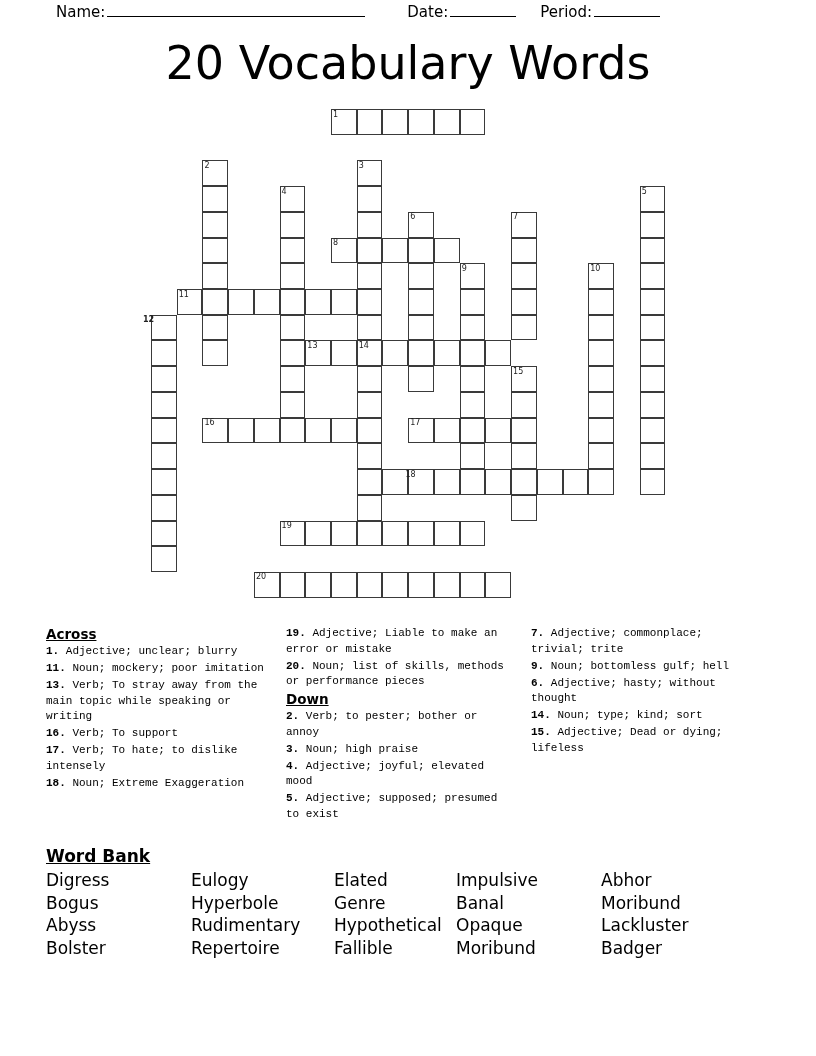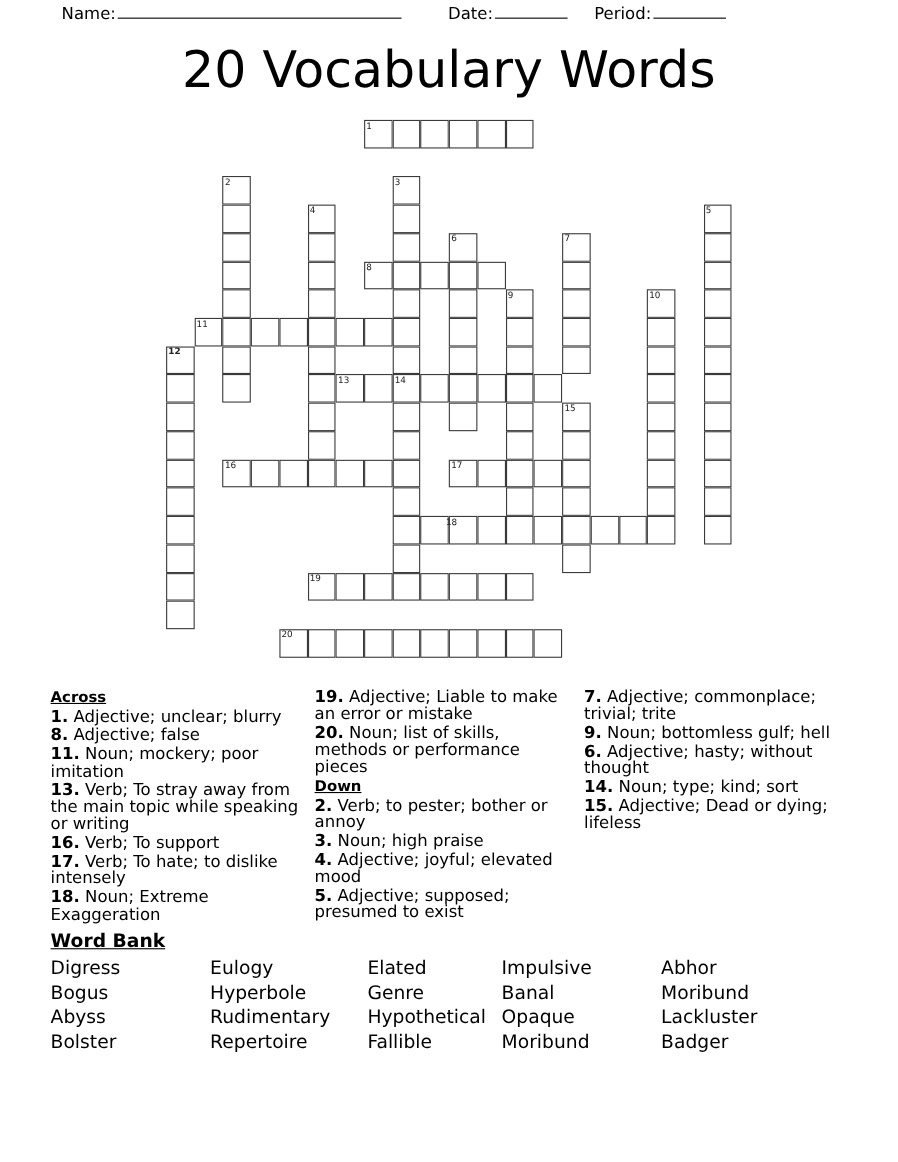--- a/index.html
+++ b/index.html
@@ -99,23 +99,24 @@
   .clue-col.col2 { width: 245px; }
   .clue-col.col3 { width: 245px; }
   .clue-head {
     font-size: 13.5px;
     font-weight: bold;
     text-decoration: underline;
     line-height: 17px;
     margin: 0 0 1px 0;
   }
   .clue {
-    font-size: 15px;
+    font-size: 11px;
     line-height: 15.5px;
     margin: 0 0 1.5px 0;
+    font-family: Liberation Mono, monospace;
   }
   .clue b { font-weight: bold; }
 
   
   .wordbank {
     position: absolute;
     left: 46px;
     top: 845px;
     width: 730px;
   }
@@ -300,36 +301,35 @@
     <span class="cw-num" style="left: 204.44px; top: 161.94px;">2</span>
     <span class="cw-num" style="left: 358.76px; top: 161.94px;">3</span>
     <span class="cw-num" style="left: 281.6px; top: 187.66px;">4</span>
     <span class="cw-num" style="left: 641.68px; top: 187.66px;">5</span>
     <span class="cw-num" style="left: 410.2px; top: 213.38px;">6</span>
     <span class="cw-num" style="left: 513.08px; top: 213.38px;">7</span>
     <span class="cw-num" style="left: 333.04px; top: 239.1px;">8</span>
     <span class="cw-num" style="left: 461.64px; top: 264.82px;">9</span>
     <span class="cw-num" style="left: 590.24px; top: 264.82px;">10</span>
     <span class="cw-num" style="left: 178.72px; top: 290.54px;">11</span>
-    <span class="cw-num" style="left: 153px; top: 316.26px; font-weight: bold;">12</span>
+    <span class="cw-num" style="left: 143px; top: 316.26px; font-weight: bold;">12</span>
     <span class="cw-num" style="left: 307.32px; top: 341.98px;">13</span>
     <span class="cw-num" style="left: 358.76px; top: 341.98px;">14</span>
     <span class="cw-num" style="left: 513.08px; top: 367.7px;">15</span>
     <span class="cw-num" style="left: 204.44px; top: 419.14px;">16</span>
     <span class="cw-num" style="left: 410.2px; top: 419.14px;">17</span>
     <span class="cw-num" style="left: 384.48px; top: 470.58px; margin-left: 21px;">18</span>
     <span class="cw-num" style="left: 281.6px; top: 522.02px;">19</span>
     <span class="cw-num" style="left: 255.88px; top: 573.46px;">20</span>
   </div>
 
 <div class="clues">
   <div class="clue-col col1" id="clue-col-1">
       <div class="clue-head">Across</div>
       <div class="clue"><b>1.</b><span> Adjective; unclear; blurry</span></div>
-      <div class="clue"><b>8.</b><span> Adjective; false</span></div>
       <div class="clue"><b>11.</b><span> Noun; mockery; poor imitation</span></div>
       <div class="clue"><b>13.</b><span> Verb; To stray away from the main topic while speaking or writing</span></div>
       <div class="clue"><b>16.</b><span> Verb; To support</span></div>
       <div class="clue"><b>17.</b><span> Verb; To hate; to dislike intensely</span></div>
       <div class="clue"><b>18.</b><span> Noun; Extreme Exaggeration</span></div>
     </div>
   <div class="clue-col col2" id="clue-col-2">
       <div class="clue"><b>19.</b><span> Adjective; Liable to make an error or mistake</span></div>
       <div class="clue"><b>20.</b><span> Noun; list of skills, methods or performance pieces</span></div>
       <div class="clue-head">Down</div>

